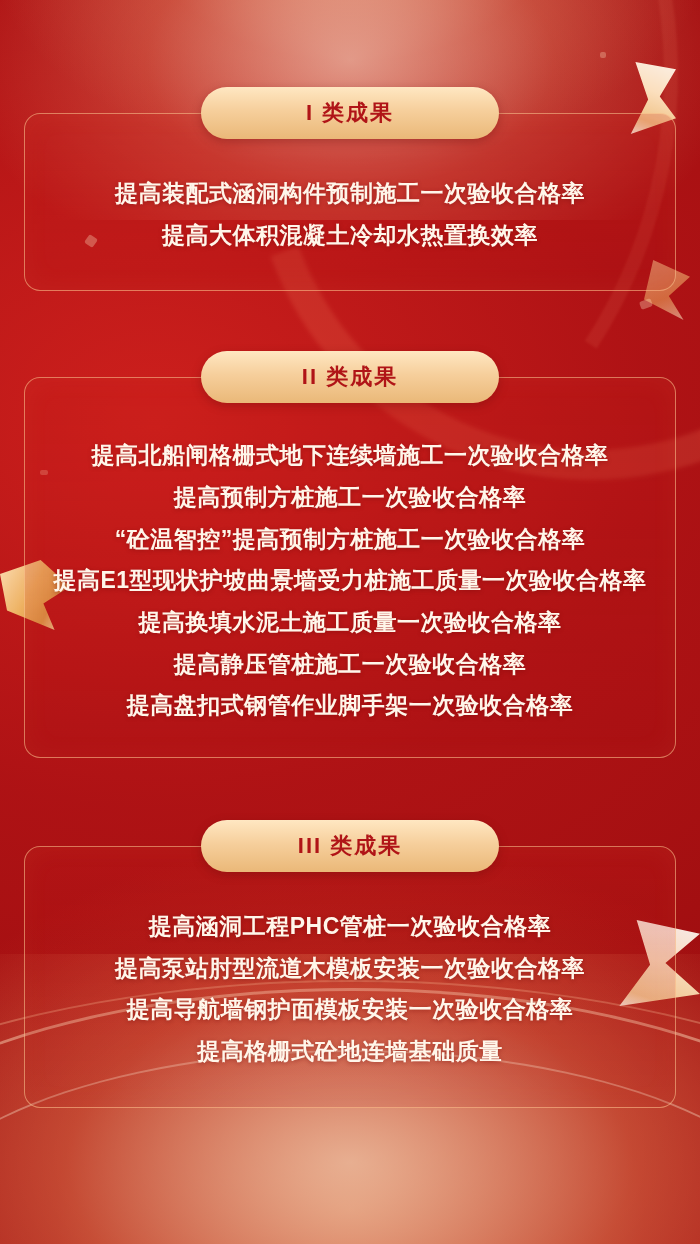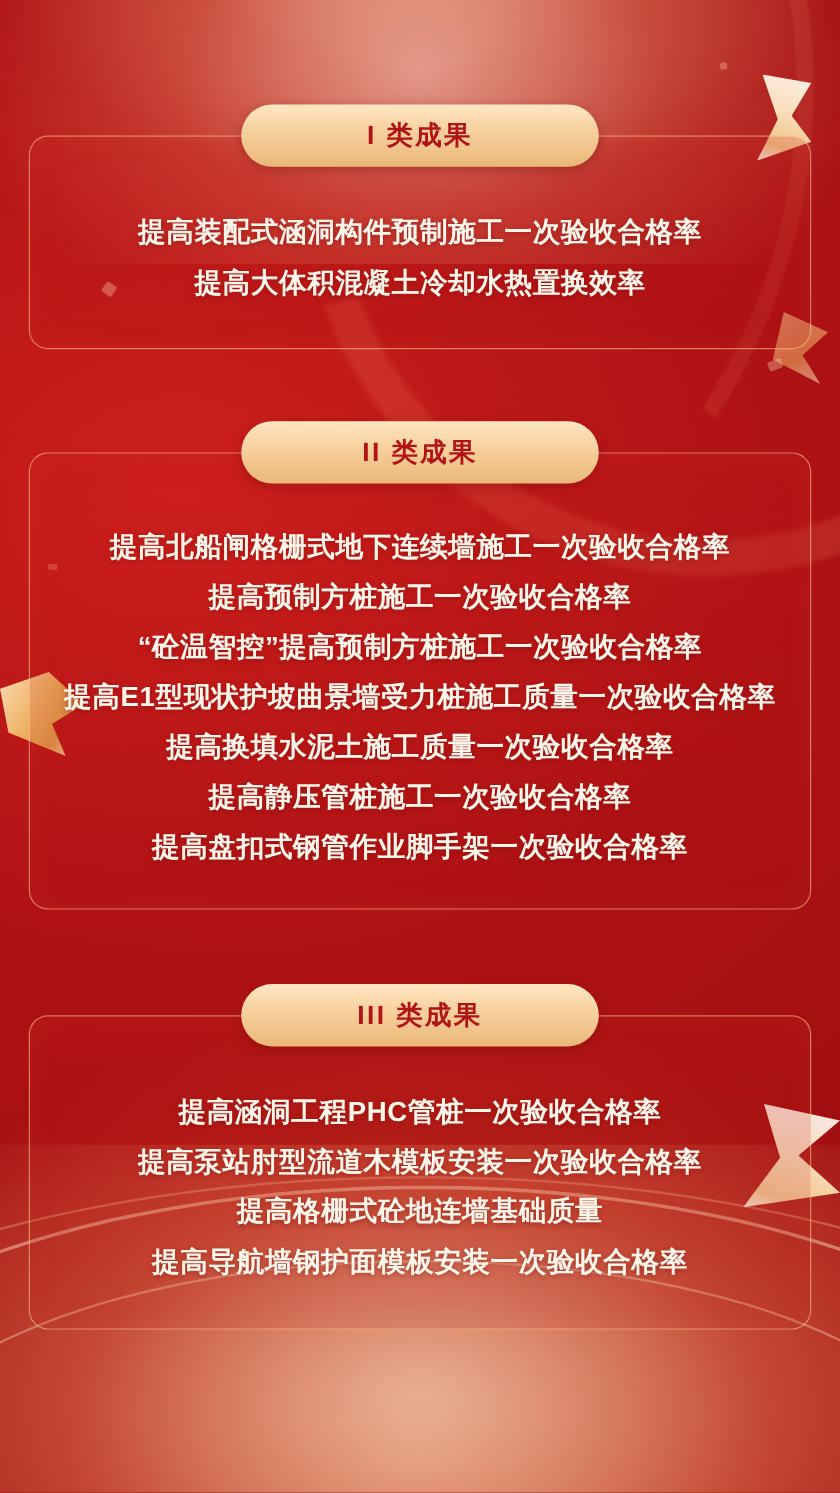--- a/index.html
+++ b/index.html
@@ -218,19 +218,19 @@
         <div class="line">提高静压管桩施工一次验收合格率</div>
         <div class="line">提高盘扣式钢管作业脚手架一次验收合格率</div>
       </div>
     </div>
 
     <div class="section" id="sec3">
       <div class="cap">III 类成果</div>
       <div class="lines">
         <div class="line">提高涵洞工程PHC管桩一次验收合格率</div>
         <div class="line">提高泵站肘型流道木模板安装一次验收合格率</div>
+        <div class="line">提高导航墙钢护面模板安装一次验收合格率</div>
         <div class="line">提高格栅式砼地连墙基础质量</div>
-        <div class="line">提高导航墙钢护面模板安装一次验收合格率</div>
       </div>
     </div>
 
   </div>
 </div>
 
 </body></html>

